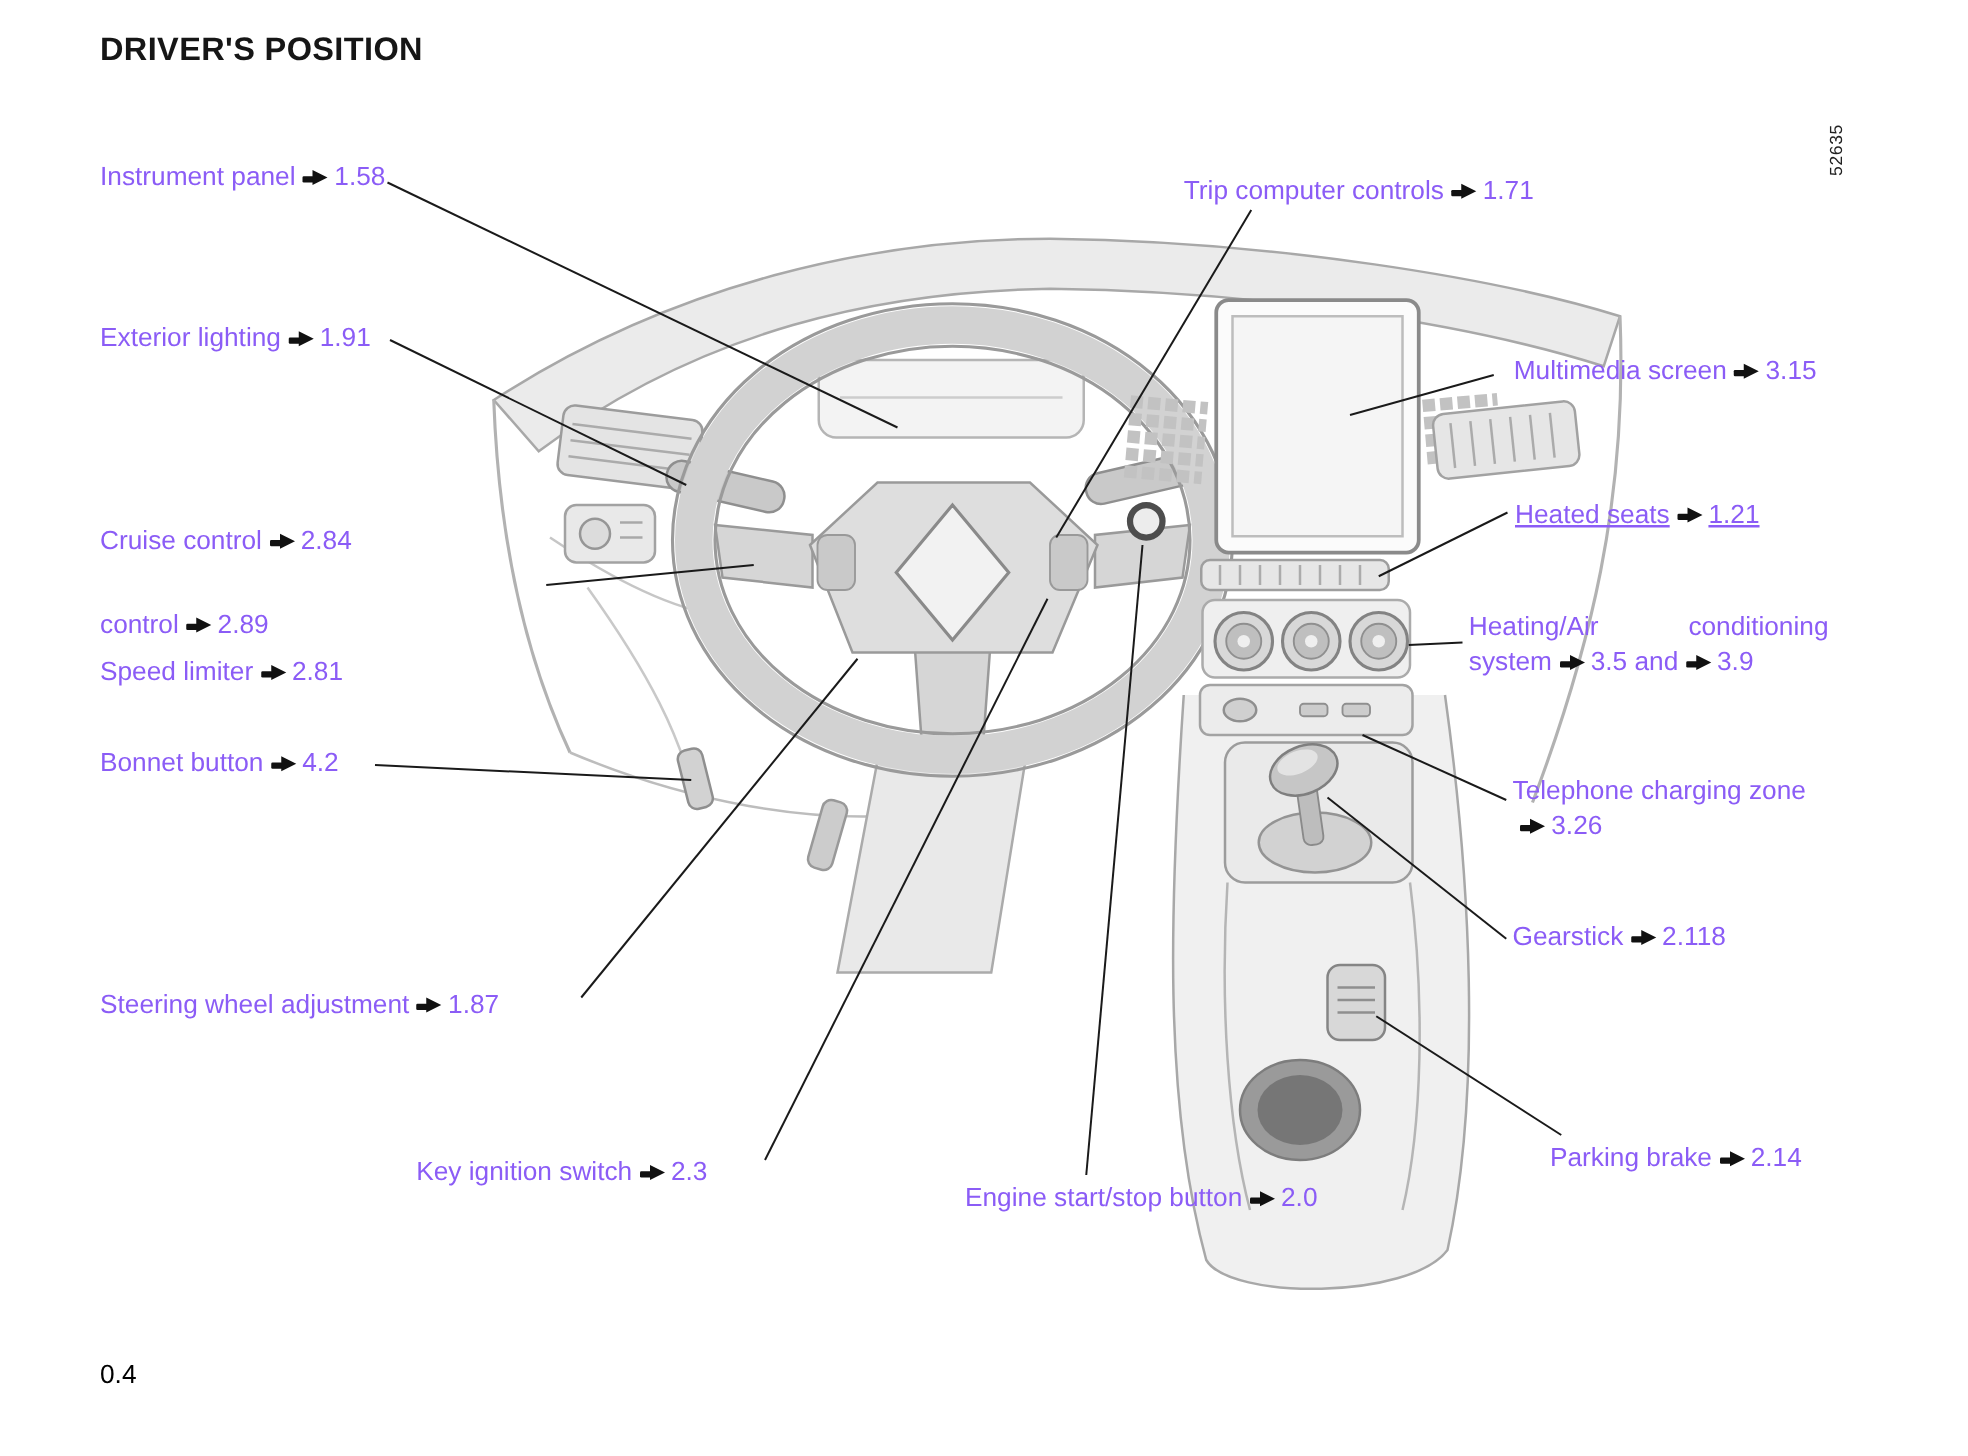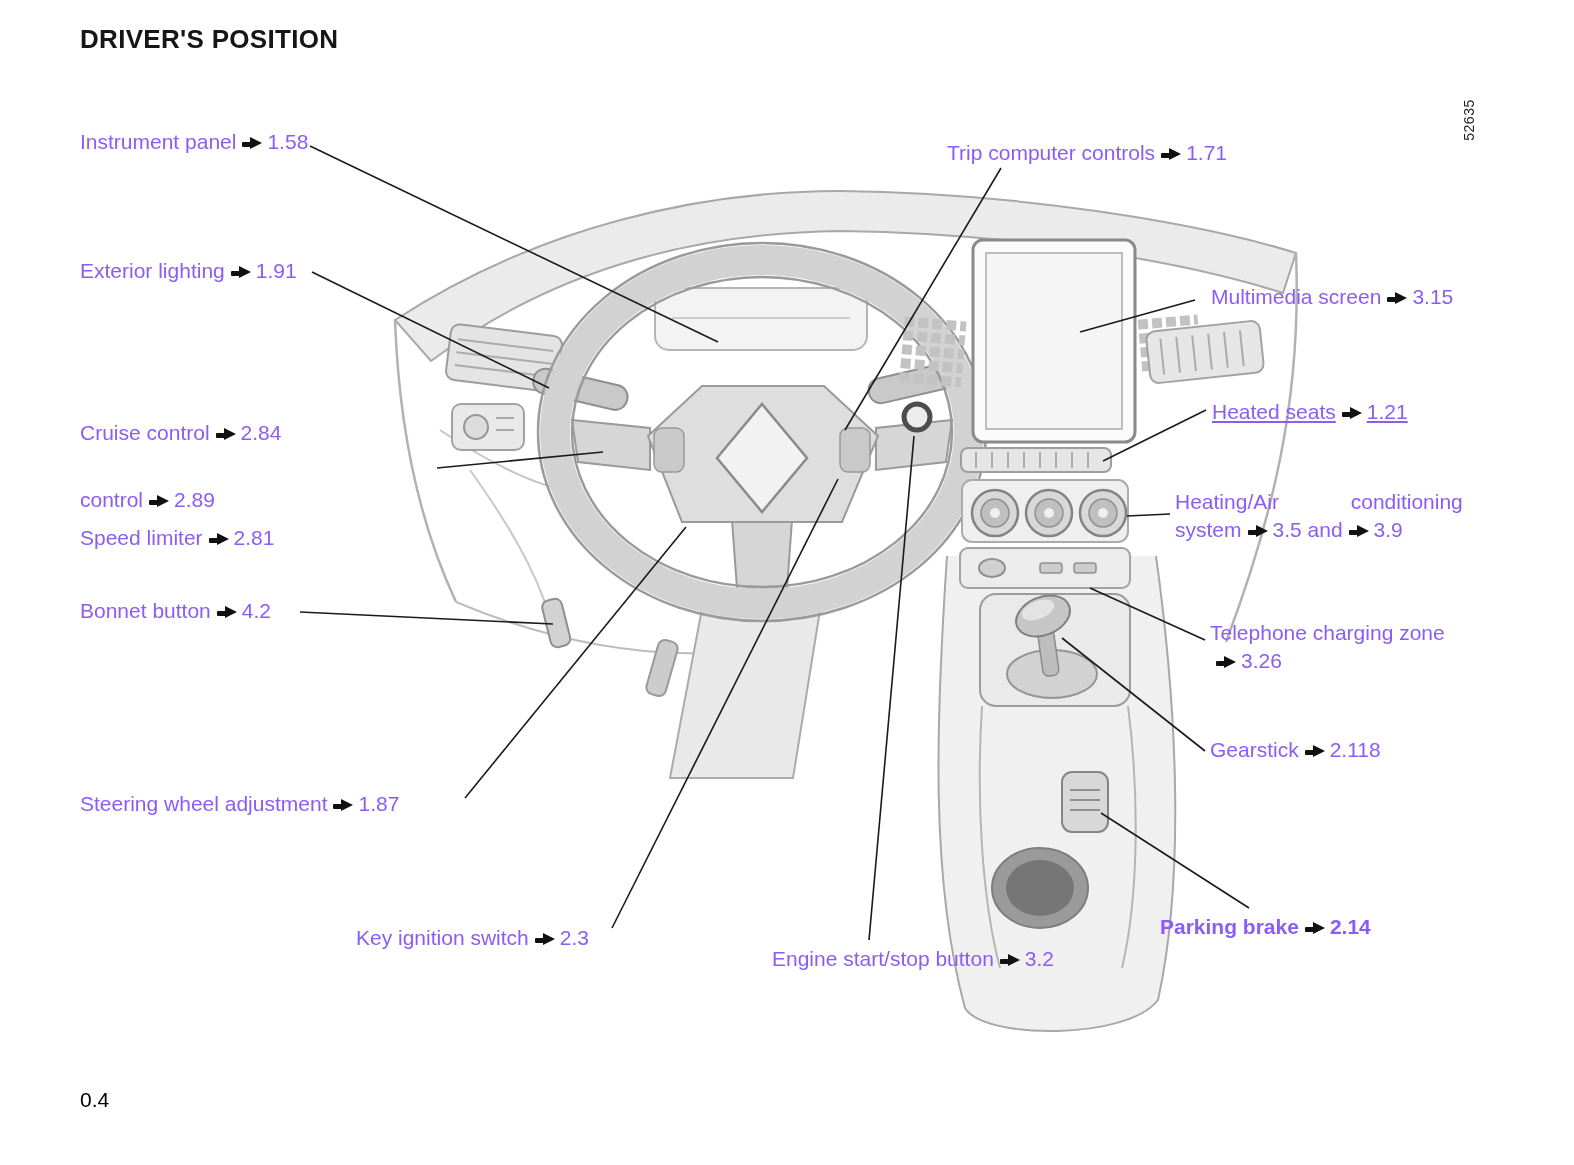--- a/index.html
+++ b/index.html
@@ -238,26 +238,26 @@
 </div>
 
 <div class="label" style="left:80px; top:597px;">
   <span>Bonnet button</span><span class="ref-arrow"></span><span>4.2</span>
 </div>
 
 <div class="label" style="left:80px; top:790px;">
   <span>Steering wheel adjustment</span><span class="ref-arrow"></span><span>1.87</span>
 </div>
 
-<div class="label" style="left:333px; top:924px;margin-left:23px;">
+<div class="label" style="left:333px; top:924px;">
   <span>Key ignition switch</span><span class="ref-arrow"></span><span>2.3</span>
 </div>
 
 <div class="label" style="left:772px; top:945px;">
-  <span>Engine start/stop button</span><span class="ref-arrow"></span><span>3.2</span>
+  <span>Engine start/stop button</span><span class="ref-arrow"></span><span>2.0</span>
 </div>
 
 <div class="label" style="left:947px; top:139px;">
   <span>Trip computer controls</span><span class="ref-arrow"></span><span>1.71</span>
 </div>
 
 <div class="label" style="left:1199px; top:283px;margin-left:12px;">
   <span>Multimedia screen</span><span class="ref-arrow"></span><span>3.15</span>
 </div>
 
@@ -273,17 +273,17 @@
 
 <div class="label" style="left:1210px; top:619px;">
   <span>Telephone charging zone</span><br>
   <span class="ref-arrow"></span><span>3.26</span>
 </div>
 
 <div class="label" style="left:1210px; top:736px;">
   <span>Gearstick</span><span class="ref-arrow"></span><span>2.118</span>
 </div>
 
-<div class="label" style="left:1160px; top:913px;font-weight:bold;">
+<div class="label" style="left:1240px; top:913px;">
   <span>Parking brake</span><span class="ref-arrow"></span><span>2.14</span>
 </div>
 
 <div class="page-number">0.4</div>
 
 </body></html>

